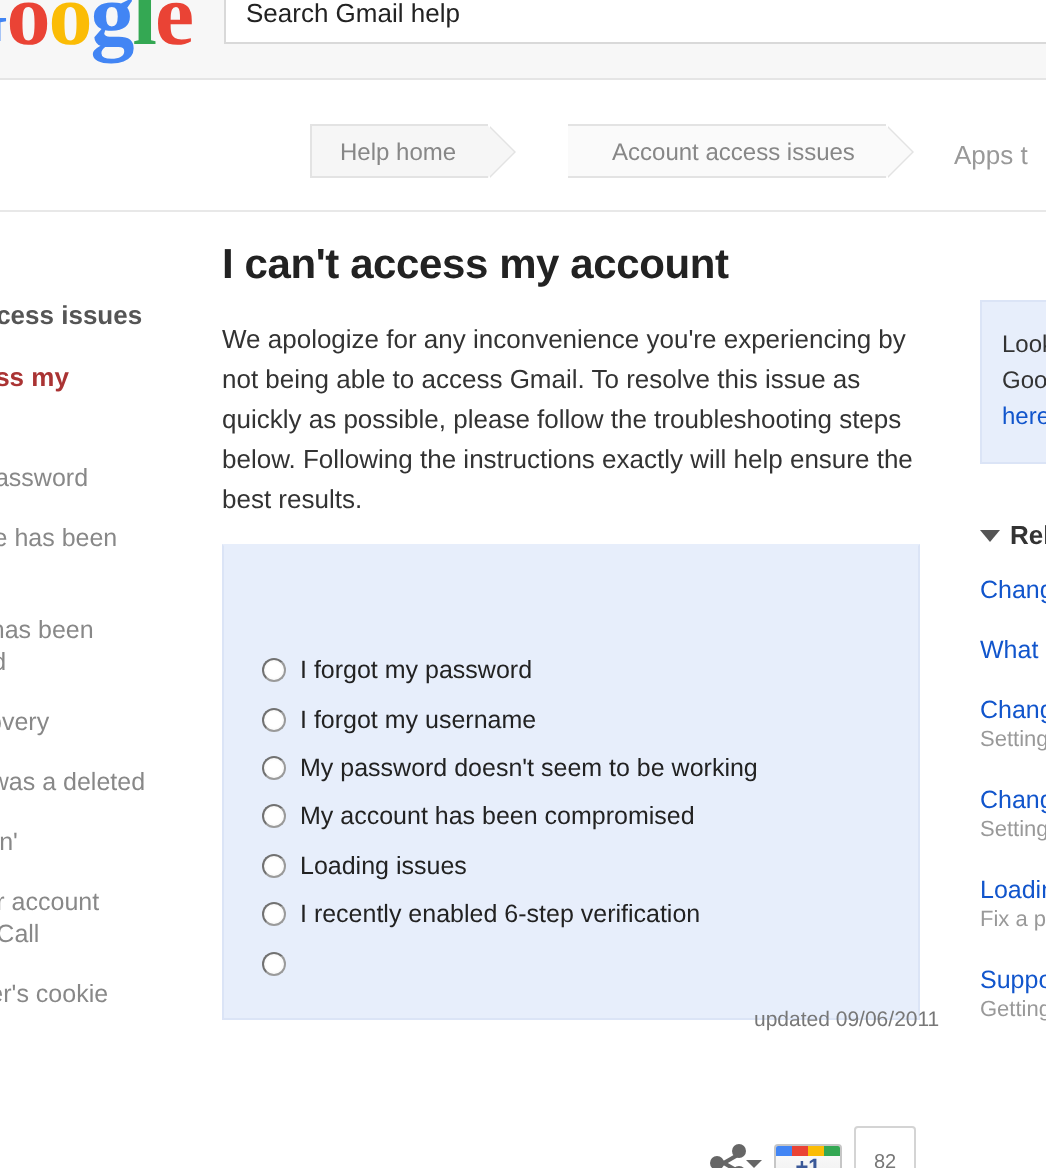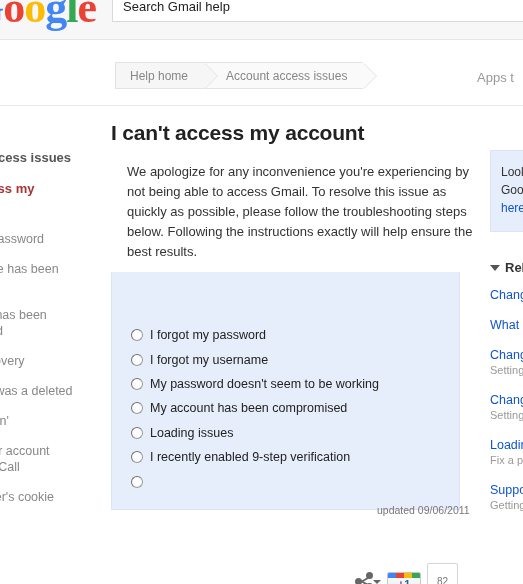--- a/index.html
+++ b/index.html
@@ -96,20 +96,21 @@
     background: #f6f6f6;
     border-top: 1px solid #e3e3e3;
     border-bottom: 1px solid #e3e3e3;
     display: flex;
     align-items: center;
     padding: 0 16px 0 14px;
     font-size: 12px;
     color: #878787;
     white-space: nowrap;
     height: 27px;
+    margin-left: 40px;
   }
   .crumb.first { border-left: 1px solid #e3e3e3; }
   .crumb .arrow {
     position: absolute;
     right: -13px; top: 0;
     width: 0; height: 0;
     border-top: 13.5px solid transparent;
     border-bottom: 13.5px solid transparent;
     border-left: 13px solid #f6f6f6;
     z-index: 3;
@@ -173,21 +174,21 @@
     font-weight: bold;
     color: #222;
     line-height: 26px;
     margin: 0 0 14px 0;
     letter-spacing: -0.2px;
   }
   .intro {
     font-size: 13px;
     color: #333;
     line-height: 20px;
-    margin: 16px;
+    margin: 0;
     width: 352px;
   }
 
   .qbox {
     position: absolute;
     left: 111px; top: 272px;
     width: 349px;
     height: 238px;
     background: #e7eefb;
     border: 1px solid #dbe4f6;
@@ -438,21 +439,21 @@
       <label class="opt">
         <span class="radio"></span>
         <span class="olabel">My account has been compromised</span>
       </label>
       <label class="opt">
         <span class="radio"></span>
         <span class="olabel">Loading issues</span>
       </label>
       <label class="opt">
         <span class="radio"></span>
-        <span class="olabel">I recently enabled 9-step verification</span>
+        <span class="olabel">I recently enabled 6-step verification</span>
       </label>
       <label class="opt">
         <span class="radio"></span>
       </label>
     </div>
   </div>
 
   <div class="updated">updated 09/06/2011</div>
 
   <div class="plusrow">

